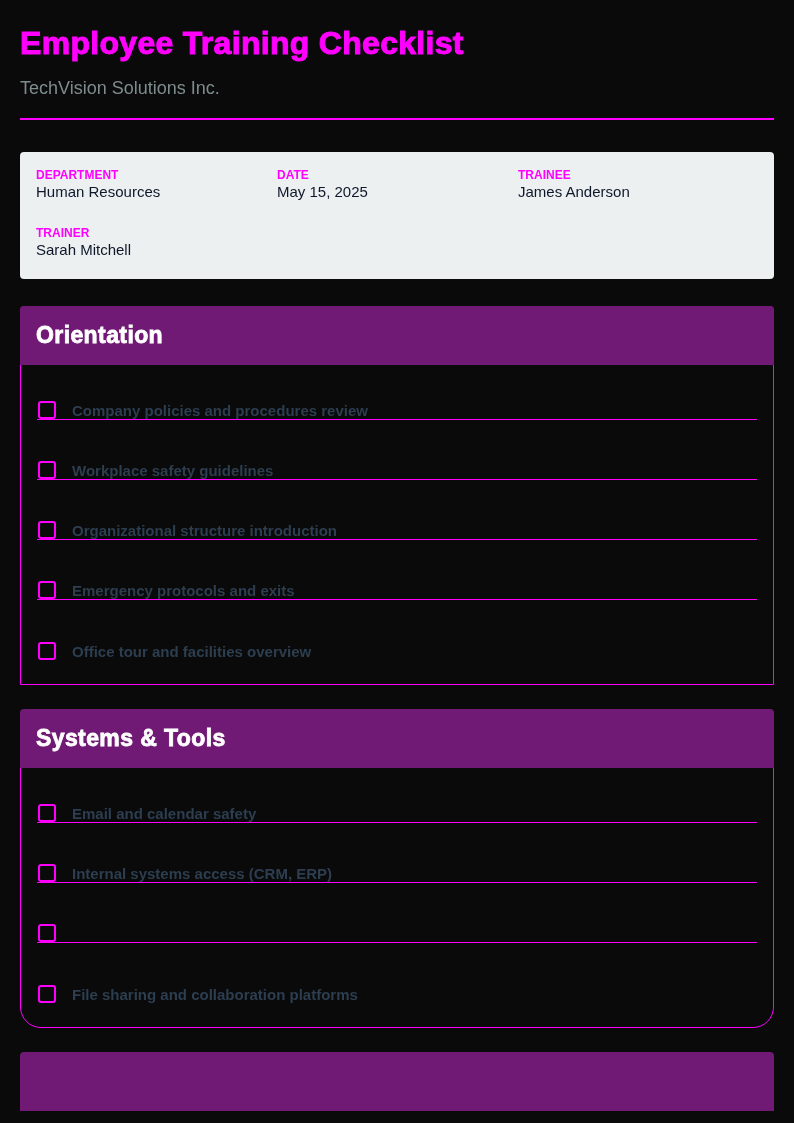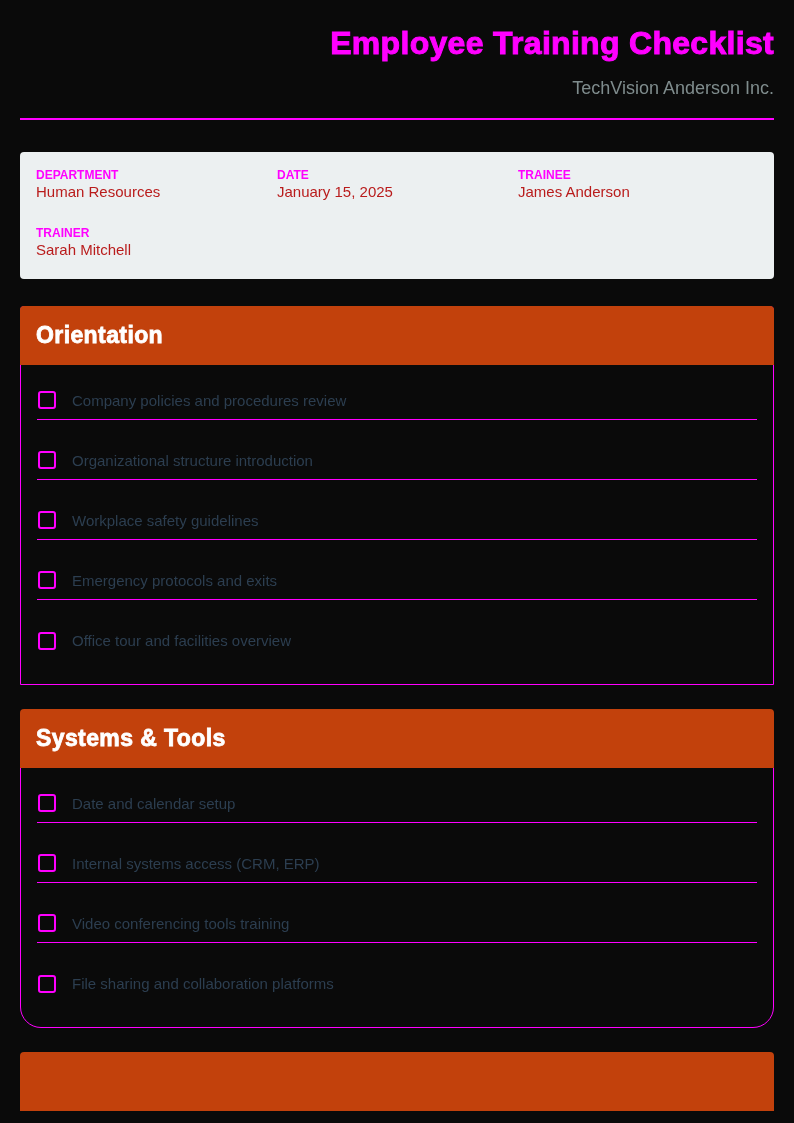--- a/index.html
+++ b/index.html
@@ -9,21 +9,20 @@
     height: 1123px;
     overflow: hidden;
     padding: 0 20px;
     font-family: "Liberation Sans", sans-serif;
     color: #2c3e50;
   }
   .header {
     padding-top: 24px;
     border-bottom: 2px solid #ff00ff;
     height: 120px;
-    text-align: right;
   }
   .title {
     font-family: "Liberation Sans", sans-serif;
     font-weight: 900;
     font-size: 32px;
     line-height: 38px;
     color: #ff00ff;
     letter-spacing: 0.3px;
     -webkit-text-stroke: 1px #ff00ff;
   }
@@ -47,54 +46,55 @@
   .info-label {
     font-size: 12px;
     line-height: 14px;
     font-weight: 700;
     color: #ff00ff;
     text-transform: uppercase;
   }
   .info-value {
     font-size: 15px;
     line-height: 20px;
-    color: #b91c1c;
+    color: #0f172a;
   }
   .section {
     margin-top: 27px;
     border: 1px solid #ff00ff;
     border-radius: 4px 4px 0 0;
   }
   .section + .section { margin-top: 24px; border-radius: 21px; }
   .section-header {
-    background: #c2410c;
+    background: #701a75;
     height: 59px;
     padding: 0 16px;
     display: flex;
     align-items: center;
     margin: -1px -1px 0 -1px;
     border-radius: 4px 4px 0 0;
   }
   .section-title {
     font-weight: 900;
     font-size: 23px;
     color: #ffffff;
     -webkit-text-stroke: 0.8px #ffffff;
     letter-spacing: 0.4px;
   }
   .section-body {
     padding: 14px 16px 24px 16px;
   }
   .item {
     display: flex;
-    align-items: center;
+    align-items: flex-end;
     height: 41px;
     border-bottom: 1px solid #ff00ff;
     margin-bottom: 19px;
     padding-top: 2px;
+    font-weight: bold;
   }
   .item:last-child {
     border-bottom: none;
     margin-bottom: 0;
   }
   .checkbox {
     width: 18px;
     height: 18px;
     border: 2px solid #ff00ff;
     border-radius: 3px;
@@ -107,31 +107,31 @@
     font-size: 15px;
     color: #2c3e50;
   }
   .section.partial { height: 40px; }
 </style>
 </head>
 <body>
 
 <div class="header">
   <h1 class="title">Employee Training Checklist</h1>
-  <div class="subtitle">TechVision Anderson Inc.</div>
+  <div class="subtitle">TechVision Solutions Inc.</div>
 </div>
 
 <div class="info-box">
   <div class="info-item">
     <span class="info-label">Department</span>
     <span class="info-value">Human Resources</span>
   </div>
   <div class="info-item">
     <span class="info-label">Date</span>
-    <span class="info-value">January 15, 2025</span>
+    <span class="info-value">May 15, 2025</span>
   </div>
   <div class="info-item">
     <span class="info-label">Trainee</span>
     <span class="info-value">James Anderson</span>
   </div>
   <div class="info-item">
     <span class="info-label">Trainer</span>
     <span class="info-value">Sarah Mitchell</span>
   </div>
 </div>
@@ -140,53 +140,52 @@
   <div class="section-header">
     <h2 class="section-title">Orientation</h2>
   </div>
   <div class="section-body">
     <div class="item">
       <span class="checkbox"></span>
       <span class="item-label">Company policies and procedures review</span>
     </div>
     <div class="item">
       <span class="checkbox"></span>
-      <span class="item-label">Organizational structure introduction</span>
+      <span class="item-label">Workplace safety guidelines</span>
     </div>
     <div class="item">
       <span class="checkbox"></span>
-      <span class="item-label">Workplace safety guidelines</span>
+      <span class="item-label">Organizational structure introduction</span>
     </div>
     <div class="item">
       <span class="checkbox"></span>
       <span class="item-label">Emergency protocols and exits</span>
     </div>
     <div class="item">
       <span class="checkbox"></span>
       <span class="item-label">Office tour and facilities overview</span>
     </div>
   </div>
 </div>
 
 <div class="section">
   <div class="section-header">
     <h2 class="section-title">Systems &amp; Tools</h2>
   </div>
   <div class="section-body">
     <div class="item">
       <span class="checkbox"></span>
-      <span class="item-label">Date and calendar setup</span>
+      <span class="item-label">Email and calendar safety</span>
     </div>
     <div class="item">
       <span class="checkbox"></span>
       <span class="item-label">Internal systems access (CRM, ERP)</span>
     </div>
     <div class="item">
       <span class="checkbox"></span>
-      <span class="item-label">Video conferencing tools training</span>
     </div>
     <div class="item">
       <span class="checkbox"></span>
       <span class="item-label">File sharing and collaboration platforms</span>
     </div>
   </div>
 </div>
 
 <div class="section partial">
   <div class="section-header"></div>

